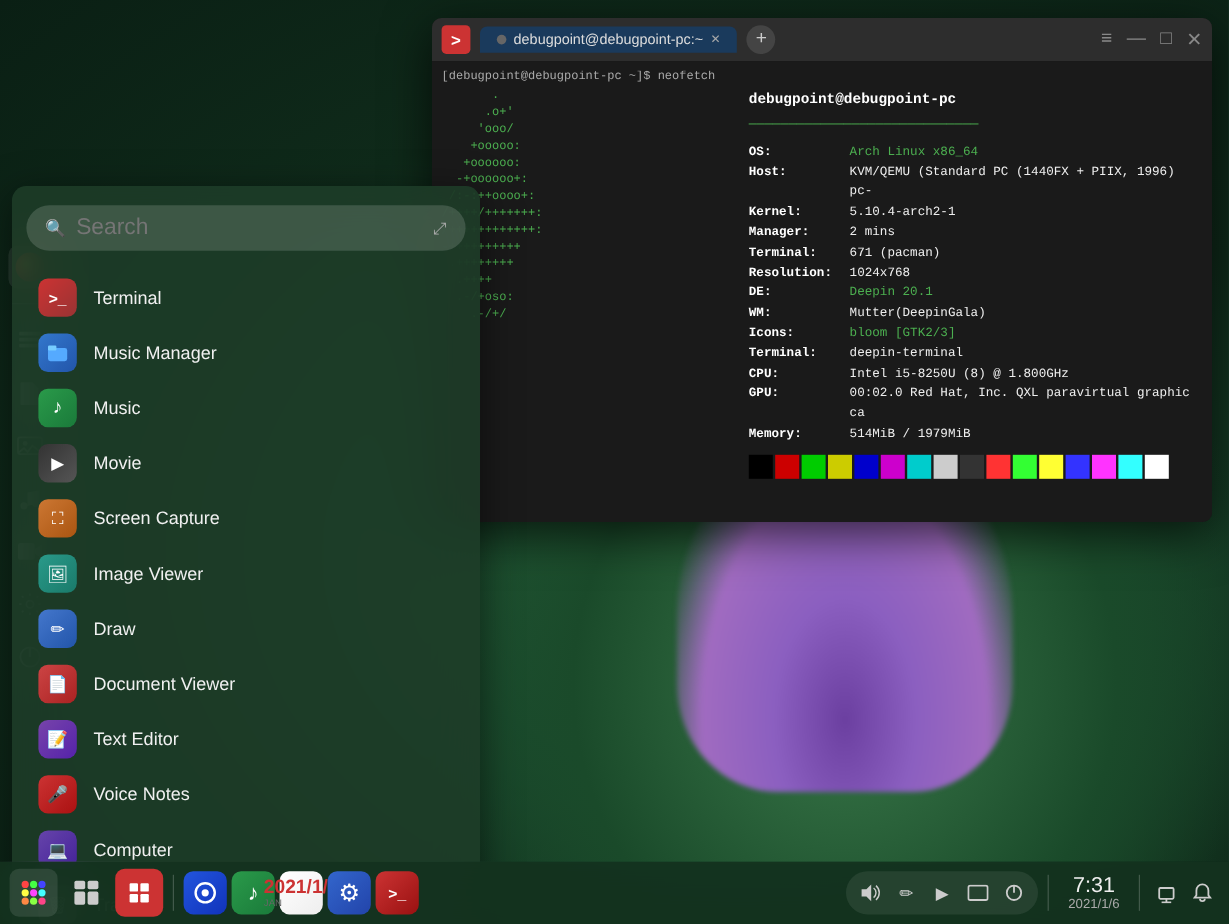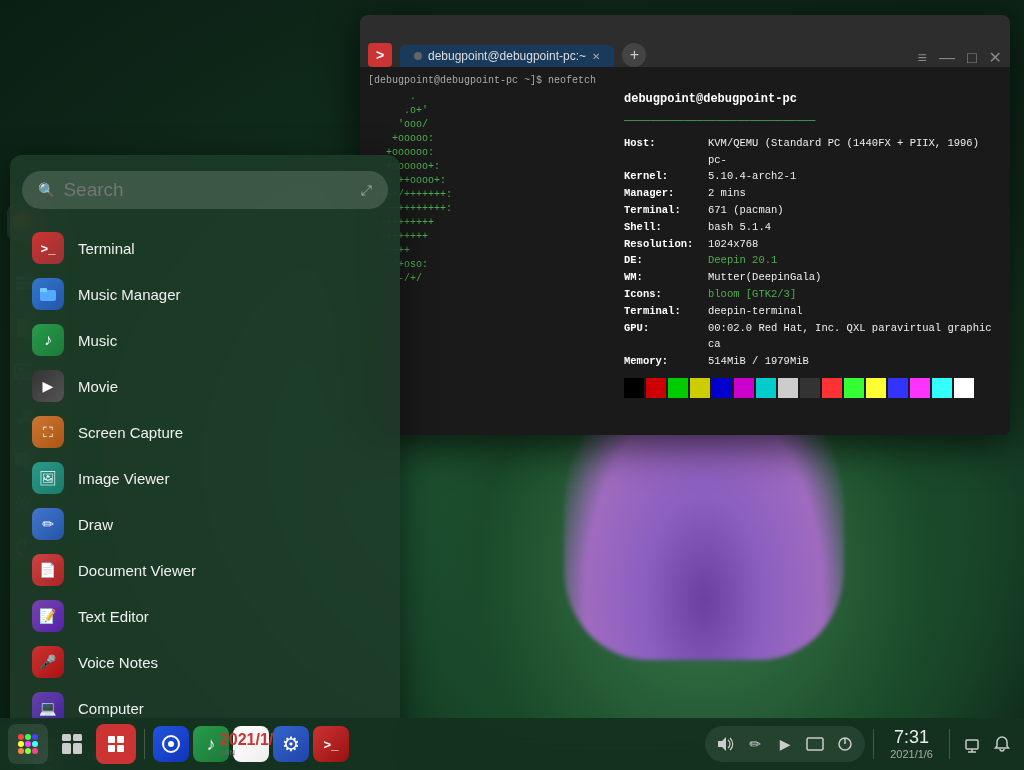--- a/index.html
+++ b/index.html
@@ -50,23 +50,23 @@
       width: 650px;
       height: 420px;
       background: #1a1a1a;
       border-radius: 8px;
       z-index: 10;
       box-shadow: 0 10px 40px rgba(0,0,0,0.7);
       overflow: hidden;
     }
     .terminal-titlebar {
       display: flex;
-      align-items: flex-end;
+      align-items: center;
       background: #2d2d2d;
-      height: 52px;
+      height: 36px;
       padding: 0 8px;
       gap: 8px;
     }
     .terminal-icon-red {
       width: 24px;
       height: 24px;
       background: #cc3333;
       border-radius: 4px;
       display: flex;
       align-items: center;
@@ -431,58 +431,62 @@
 /++++++++++++:
 -++++++++++
  .++++++++
   .++++
   .-/+oso:
     .-/+/</div>
         <div class="terminal-info">
           <div class="terminal-hostname">debugpoint@debugpoint-pc</div>
           <div class="terminal-divider">─────────────────────────────</div>
           <div class="info-line">
+              <span class="info-key">OS:</span>
+              <span class="info-val green">Arch Linux x86_64</span>
+            </div>
+          <div class="info-line">
               <span class="info-key">Host:</span>
               <span class="info-val">KVM/QEMU (Standard PC (1440FX + PIIX, 1996) pc-</span>
             </div>
           <div class="info-line">
               <span class="info-key">Kernel:</span>
               <span class="info-val">5.10.4-arch2-1</span>
             </div>
           <div class="info-line">
               <span class="info-key">Manager:</span>
               <span class="info-val">2 mins</span>
             </div>
           <div class="info-line">
               <span class="info-key">Terminal:</span>
               <span class="info-val">671 (pacman)</span>
             </div>
           <div class="info-line">
-              <span class="info-key">Shell:</span>
-              <span class="info-val">bash 5.1.4</span>
-            </div>
-          <div class="info-line">
               <span class="info-key">Resolution:</span>
               <span class="info-val">1024x768</span>
             </div>
           <div class="info-line">
               <span class="info-key">DE:</span>
               <span class="info-val green">Deepin 20.1</span>
             </div>
           <div class="info-line">
               <span class="info-key">WM:</span>
               <span class="info-val">Mutter(DeepinGala)</span>
             </div>
           <div class="info-line">
               <span class="info-key">Icons:</span>
               <span class="info-val green">bloom [GTK2/3]</span>
             </div>
           <div class="info-line">
               <span class="info-key">Terminal:</span>
               <span class="info-val">deepin-terminal</span>
+            </div>
+          <div class="info-line">
+              <span class="info-key">CPU:</span>
+              <span class="info-val">Intel i5-8250U (8) @ 1.800GHz</span>
             </div>
           <div class="info-line">
               <span class="info-key">GPU:</span>
               <span class="info-val">00:02.0 Red Hat, Inc. QXL paravirtual graphic ca</span>
             </div>
           <div class="info-line">
               <span class="info-key">Memory:</span>
               <span class="info-val">514MiB / 1979MiB</span>
             </div>
           <div class="color-swatches">

